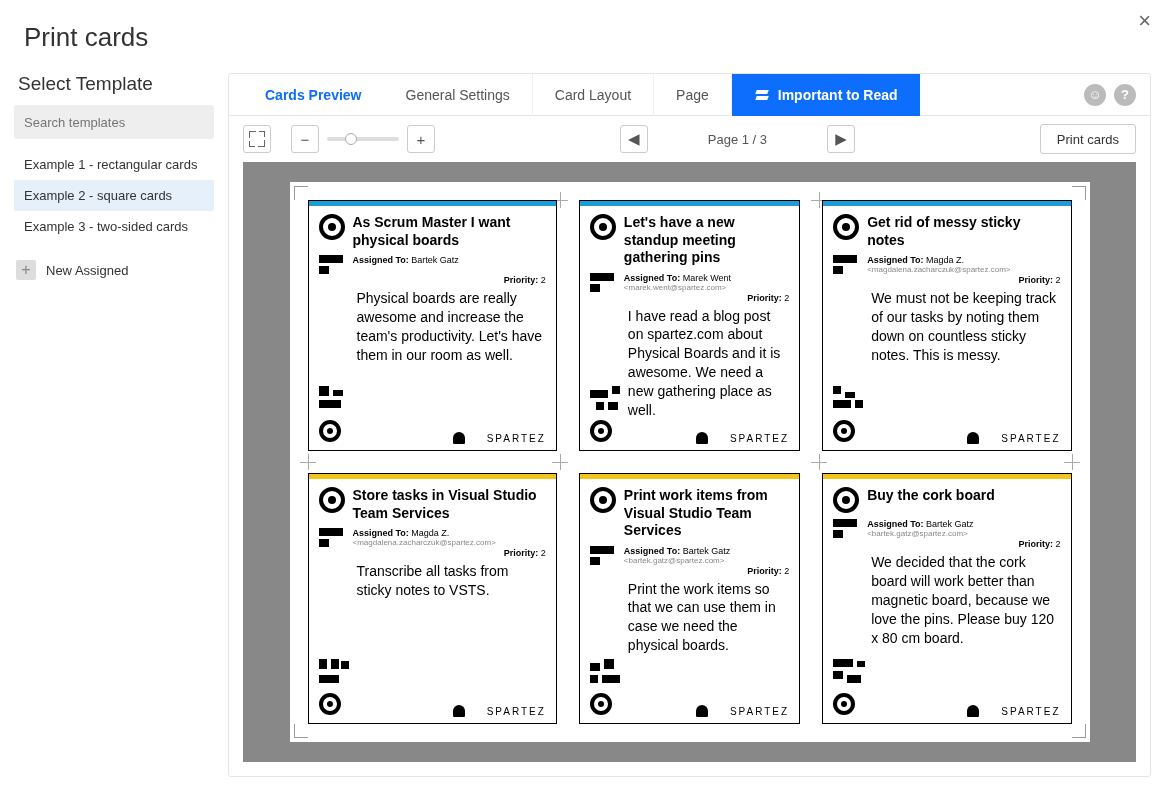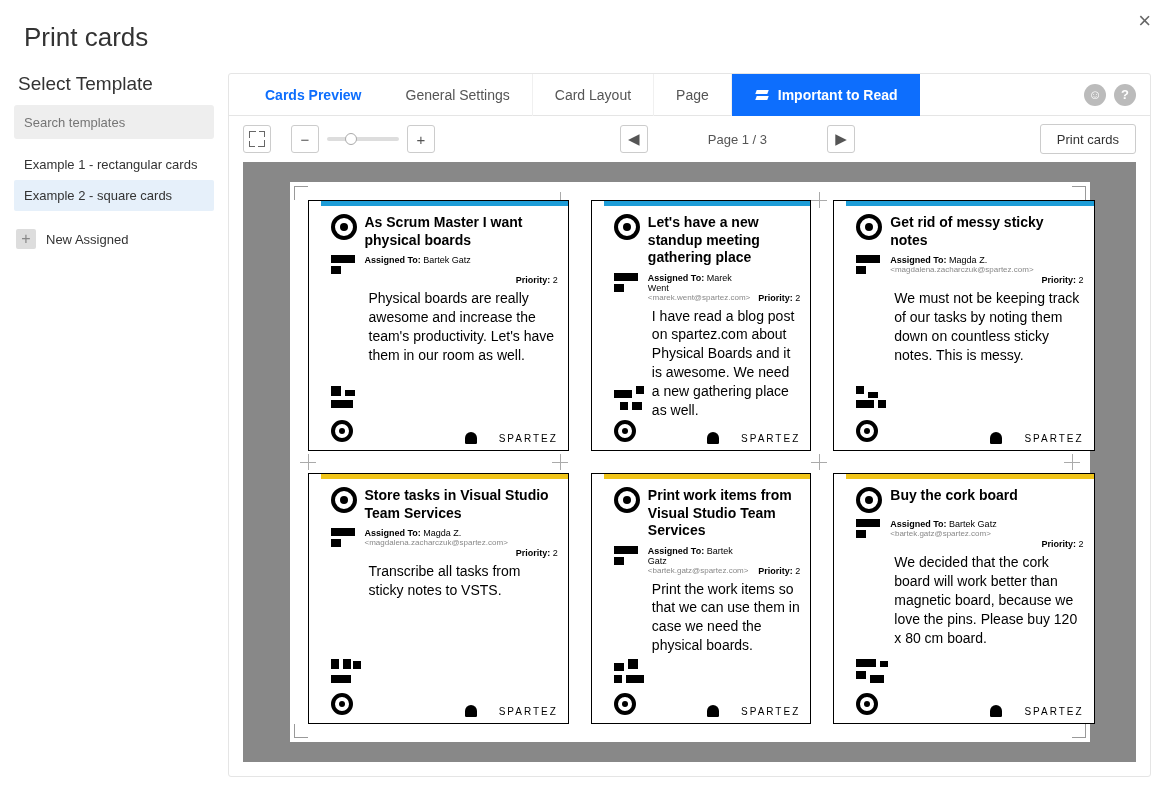--- a/index.html
+++ b/index.html
@@ -44,21 +44,21 @@
 .page-indicator { font-size: 13px; color: #555; }
 .print-btn { padding: 0 16px; height: 30px; border: 1px solid #ccc; border-radius: 3px; background: #fff; font-size: 13px; color: #333; cursor: pointer; }
 .preview-area { flex: 1; background: #888; margin: 0 14px 14px 14px; position: relative; display: flex; align-items: center; justify-content: center; padding: 20px; overflow: hidden; }
 .page-sheet { background: #fff; width: 800px; height: 560px; position: relative; padding: 18px; }
 .crop { position: absolute; width: 14px; height: 14px; border-color: #999; }
 .crop.tl { top: 4px; left: 4px; border-top: 1px solid #999; border-left: 1px solid #999; }
 .crop.tr { top: 4px; right: 4px; border-top: 1px solid #999; border-right: 1px solid #999; }
 .crop.bl { bottom: 4px; left: 4px; border-bottom: 1px solid #999; border-left: 1px solid #999; }
 .crop.br { bottom: 4px; right: 4px; border-bottom: 1px solid #999; border-right: 1px solid #999; }
 .cards-grid { display: grid; grid-template-columns: repeat(3, 1fr); grid-template-rows: repeat(2, 1fr); gap: 22px; height: 100%; position: relative; }
-.card { border: 1px solid #000; background: #fff; position: relative; display: flex; flex-direction: column; padding-left: 12px; }
+.card { border: 1px solid #000; background: #fff; position: relative; display: flex; flex-direction: column; }
 .card-stripe { height: 5px; width: 100%; }
 .card-body { flex: 1; padding: 8px 10px 4px 10px; display: flex; flex-direction: column; position: relative; }
 .card-hdr-row { display: flex; gap: 8px; align-items: flex-start; margin-bottom: 6px; }
 .radio-ico { flex-shrink: 0; width: 26px; height: 26px; border: 4px solid #000; border-radius: 50%; position: relative; }
 .radio-ico::after { content: ""; position: absolute; width: 8px; height: 8px; background: #000; border-radius: 50%; top: 5px; left: 5px; }
 .card-title { font-size: 14px; font-weight: 700; color: #000; line-height: 1.25; font-family: "Helvetica Neue", Arial; }
 .card-meta-row { display: flex; align-items: flex-start; gap: 8px; font-size: 9px; margin-bottom: 4px; }
 .meta-blk { width: 26px; flex-shrink: 0; display: flex; flex-direction: column; gap: 3px; }
 .meta-blk .b1 { background:#000; width: 24px; height: 8px; }
 .meta-blk .b2 { background:#000; width: 10px; height: 8px; }
@@ -88,20 +88,21 @@
 <div class="workspace">
   <div class="sidebar">
     <div class="sidebar-title">Select Template</div>
     <div class="search-box">
       <input type="text" placeholder="Search templates" style="">
       <span class="s-icon">⌕</span>
     </div>
     <div class="tmpl-list" id="tmpl-list">
         <div class="tmpl-item">Example 1 - rectangular cards</div>
         <div class="tmpl-item selected">Example 2 - square cards</div>
+        <div class="tmpl-item">Example 3 - two-sided cards</div>
       </div>
     <div class="new-tmpl">
       <div class="plus">+</div>
       <span class="lbl">New Assigned</span>
     </div>
   </div>
 
   <div class="main-panel">
     <div class="tabs" id="tabs">
       <div class="tab active">
@@ -188,21 +189,21 @@
                   <span class="helmet"></span>
                   <span>SPARTEZ</span>
                 </div>
               </div>
             </div>
             <div class="card">
               <div class="card-stripe" style="background: rgb(29, 157, 216);"></div>
               <div class="card-body">
                 <div class="card-hdr-row">
                   <div class="radio-ico"></div>
-                  <div class="card-title">Let's have a new standup meeting gathering place</div>
+                  <div class="card-title">Let's have a new standup meeting gathering pins</div>
                 </div>
                 <div class="card-meta-row">
                   <div class="meta-blk">
                     <div class="b1"></div>
                     <div class="b2"></div>
                   </div>
                   <div class="meta-text">
                     <div class="row1"><b>Assigned To:</b> Marek Went</div>
                     <div class="row2">&lt;marek.went@spartez.com&gt;</div>
                   </div>

